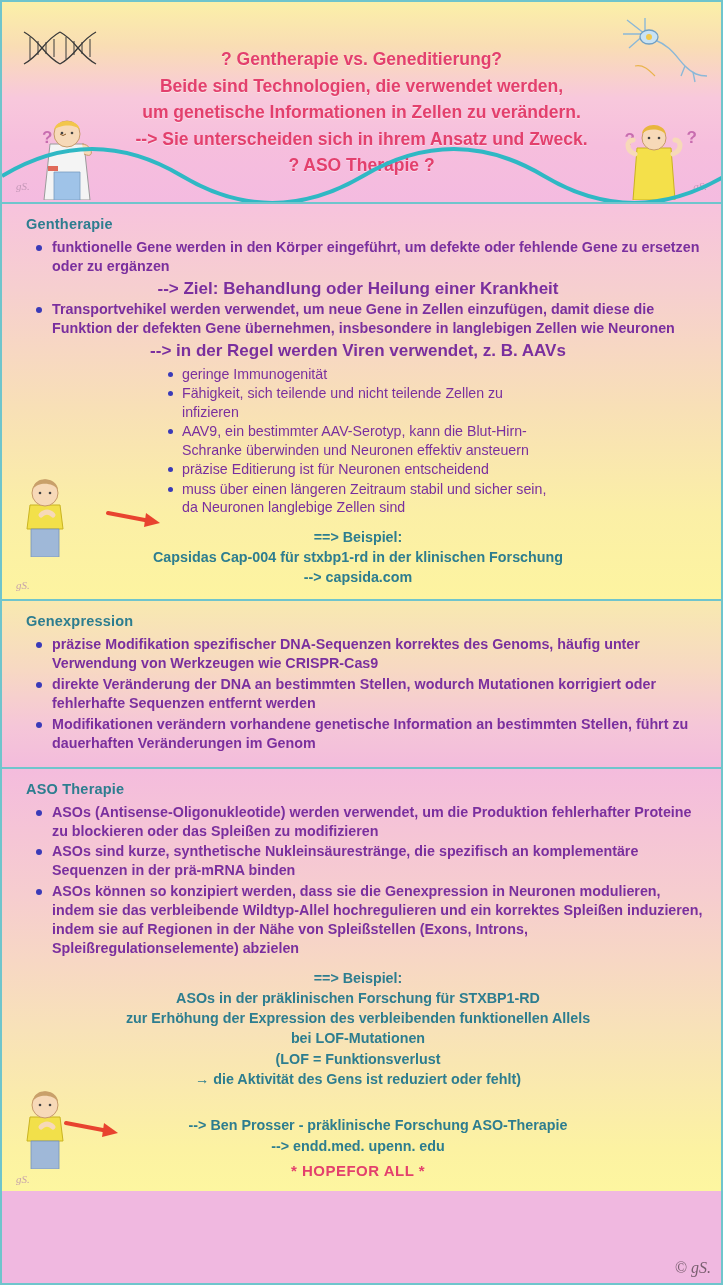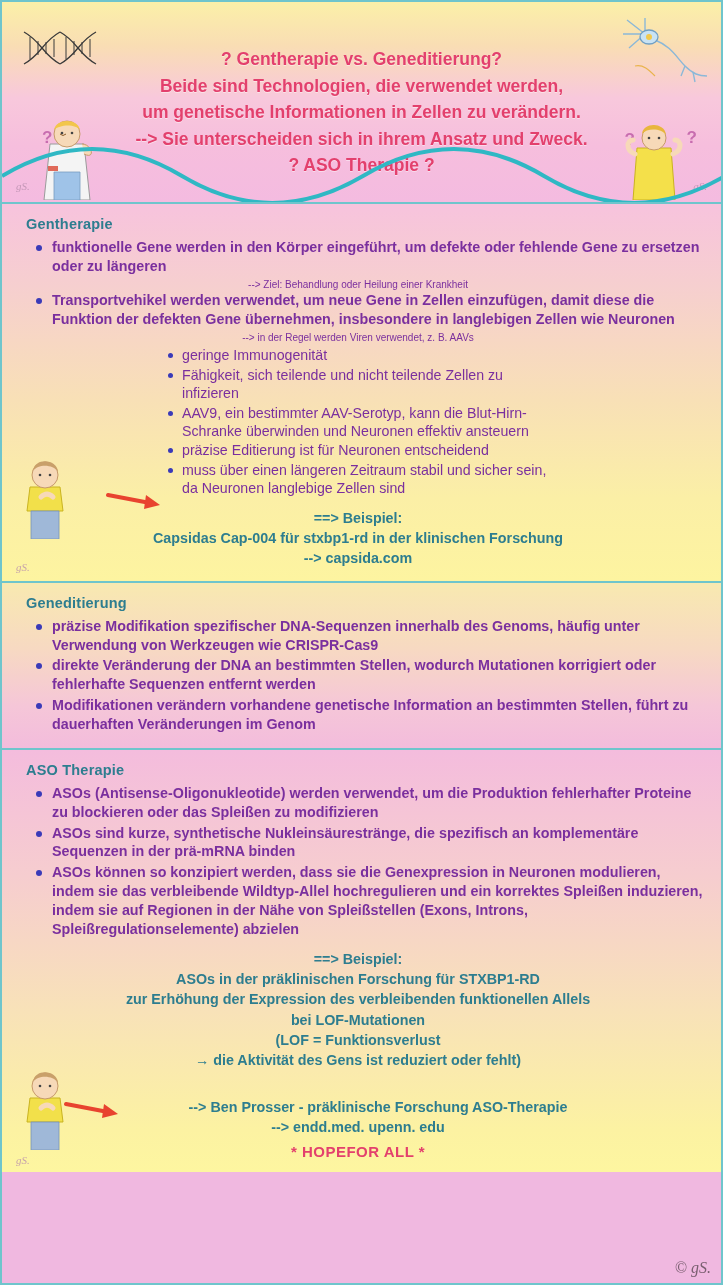--- a/index.html
+++ b/index.html
@@ -120,22 +120,22 @@
     content: "";
     position: absolute;
     left: 0; top: 7px;
     width: 6px; height: 6px;
     border-radius: 50%;
     background: #3a3ab8;
   }
   .centered {
     text-align: center;
     color: #7a2f9e;
-    font-weight: normal;
-    font-size: 10px;
+    font-weight: bold;
+    font-size: 17px;
     line-height: 1.34;
   }
   .sub-list {
     list-style: none;
     margin: 2px 0 0 0;
     padding-left: 0;
     text-align: left;
     width: 380px;
     margin-left: auto;
     margin-right: auto;
@@ -265,21 +265,21 @@
     <span class="sig" style="right:14px; bottom:10px;">gS.</span>
 
     <svg class="wave" viewBox="0 0 723 56" preserveAspectRatio="none">
       <path d="M0 30 C60 -6, 120 -6, 180 30 C240 66, 300 66, 361 30 C422 -6, 482 -6, 542 30 C602 66, 662 66, 723 30" fill="none" stroke="#2fb8c4" stroke-width="4"></path>
     </svg>
   </div>
 
   <div class="section sec-gentherapie">
     <div class="sec-title">Gentherapie</div>
     <ul class="bullets">
-      <li>funktionelle Gene werden in den Körper eingeführt, um defekte oder fehlende Gene zu ersetzen oder zu längeren</li>
+      <li>funktionelle Gene werden in den Körper eingeführt, um defekte oder fehlende Gene zu ersetzen oder zu ergänzen</li>
     </ul>
     <div class="centered">--&gt; Ziel: Behandlung oder Heilung einer Krankheit</div>
     <ul class="bullets">
       <li>Transportvehikel werden verwendet, um neue Gene in Zellen einzufügen, damit diese die Funktion der defekten Gene übernehmen, insbesondere in langlebigen Zellen wie Neuronen</li>
     </ul>
     <div class="centered">--&gt; in der Regel werden Viren verwendet, z. B. AAVs</div>
 
     <ul class="sub-list">
       <li>geringe Immunogenität</li>
       <li>Fähigkeit, sich teilende und nicht teilende Zellen zu infizieren</li>
@@ -304,23 +304,23 @@
       <path d="M27 44 q6 -6 12 0" fill="none" stroke="#f7d9b8" stroke-width="5" stroke-linecap="round"></path>
     </svg>
     <svg class="arrow-red" style="left:104px; bottom:70px;" viewBox="0 0 62 22">
       <path d="M2 6 L44 14" stroke="#e8432f" stroke-width="4" stroke-linecap="round"></path>
       <path d="M40 6 L54 16 L38 20 Z" fill="#e8432f"></path>
     </svg>
     <span class="sig" style="left:14px; bottom:8px;">gS.</span>
   </div>
 
   <div class="section sec-geneditierung">
-    <div class="sec-title">Geneditierung</div>
+    <div class="sec-title">Genexpression</div>
     <ul class="bullets">
-      <li>präzise Modifikation spezifischer DNA-Sequenzen innerhalb des Genoms, häufig unter Verwendung von Werkzeugen wie CRISPR-Cas9</li>
+      <li>präzise Modifikation spezifischer DNA-Sequenzen korrektes des Genoms, häufig unter Verwendung von Werkzeugen wie CRISPR-Cas9</li>
       <li>direkte Veränderung der DNA an bestimmten Stellen, wodurch Mutationen korrigiert oder fehlerhafte Sequenzen entfernt werden</li>
       <li>Modifikationen verändern vorhandene genetische Information an bestimmten Stellen, führt zu dauerhaften Veränderungen im Genom</li>
     </ul>
   </div>
 
   <div class="section sec-aso">
     <div class="sec-title">ASO Therapie</div>
     <ul class="bullets">
       <li>ASOs (Antisense-Oligonukleotide) werden verwendet, um die Produktion fehlerhafter Proteine zu blockieren oder das Spleißen zu modifizieren</li>
       <li>ASOs sind kurze, synthetische Nukleinsäurestränge, die spezifisch an komplementäre Sequenzen in der prä-mRNA binden</li>

